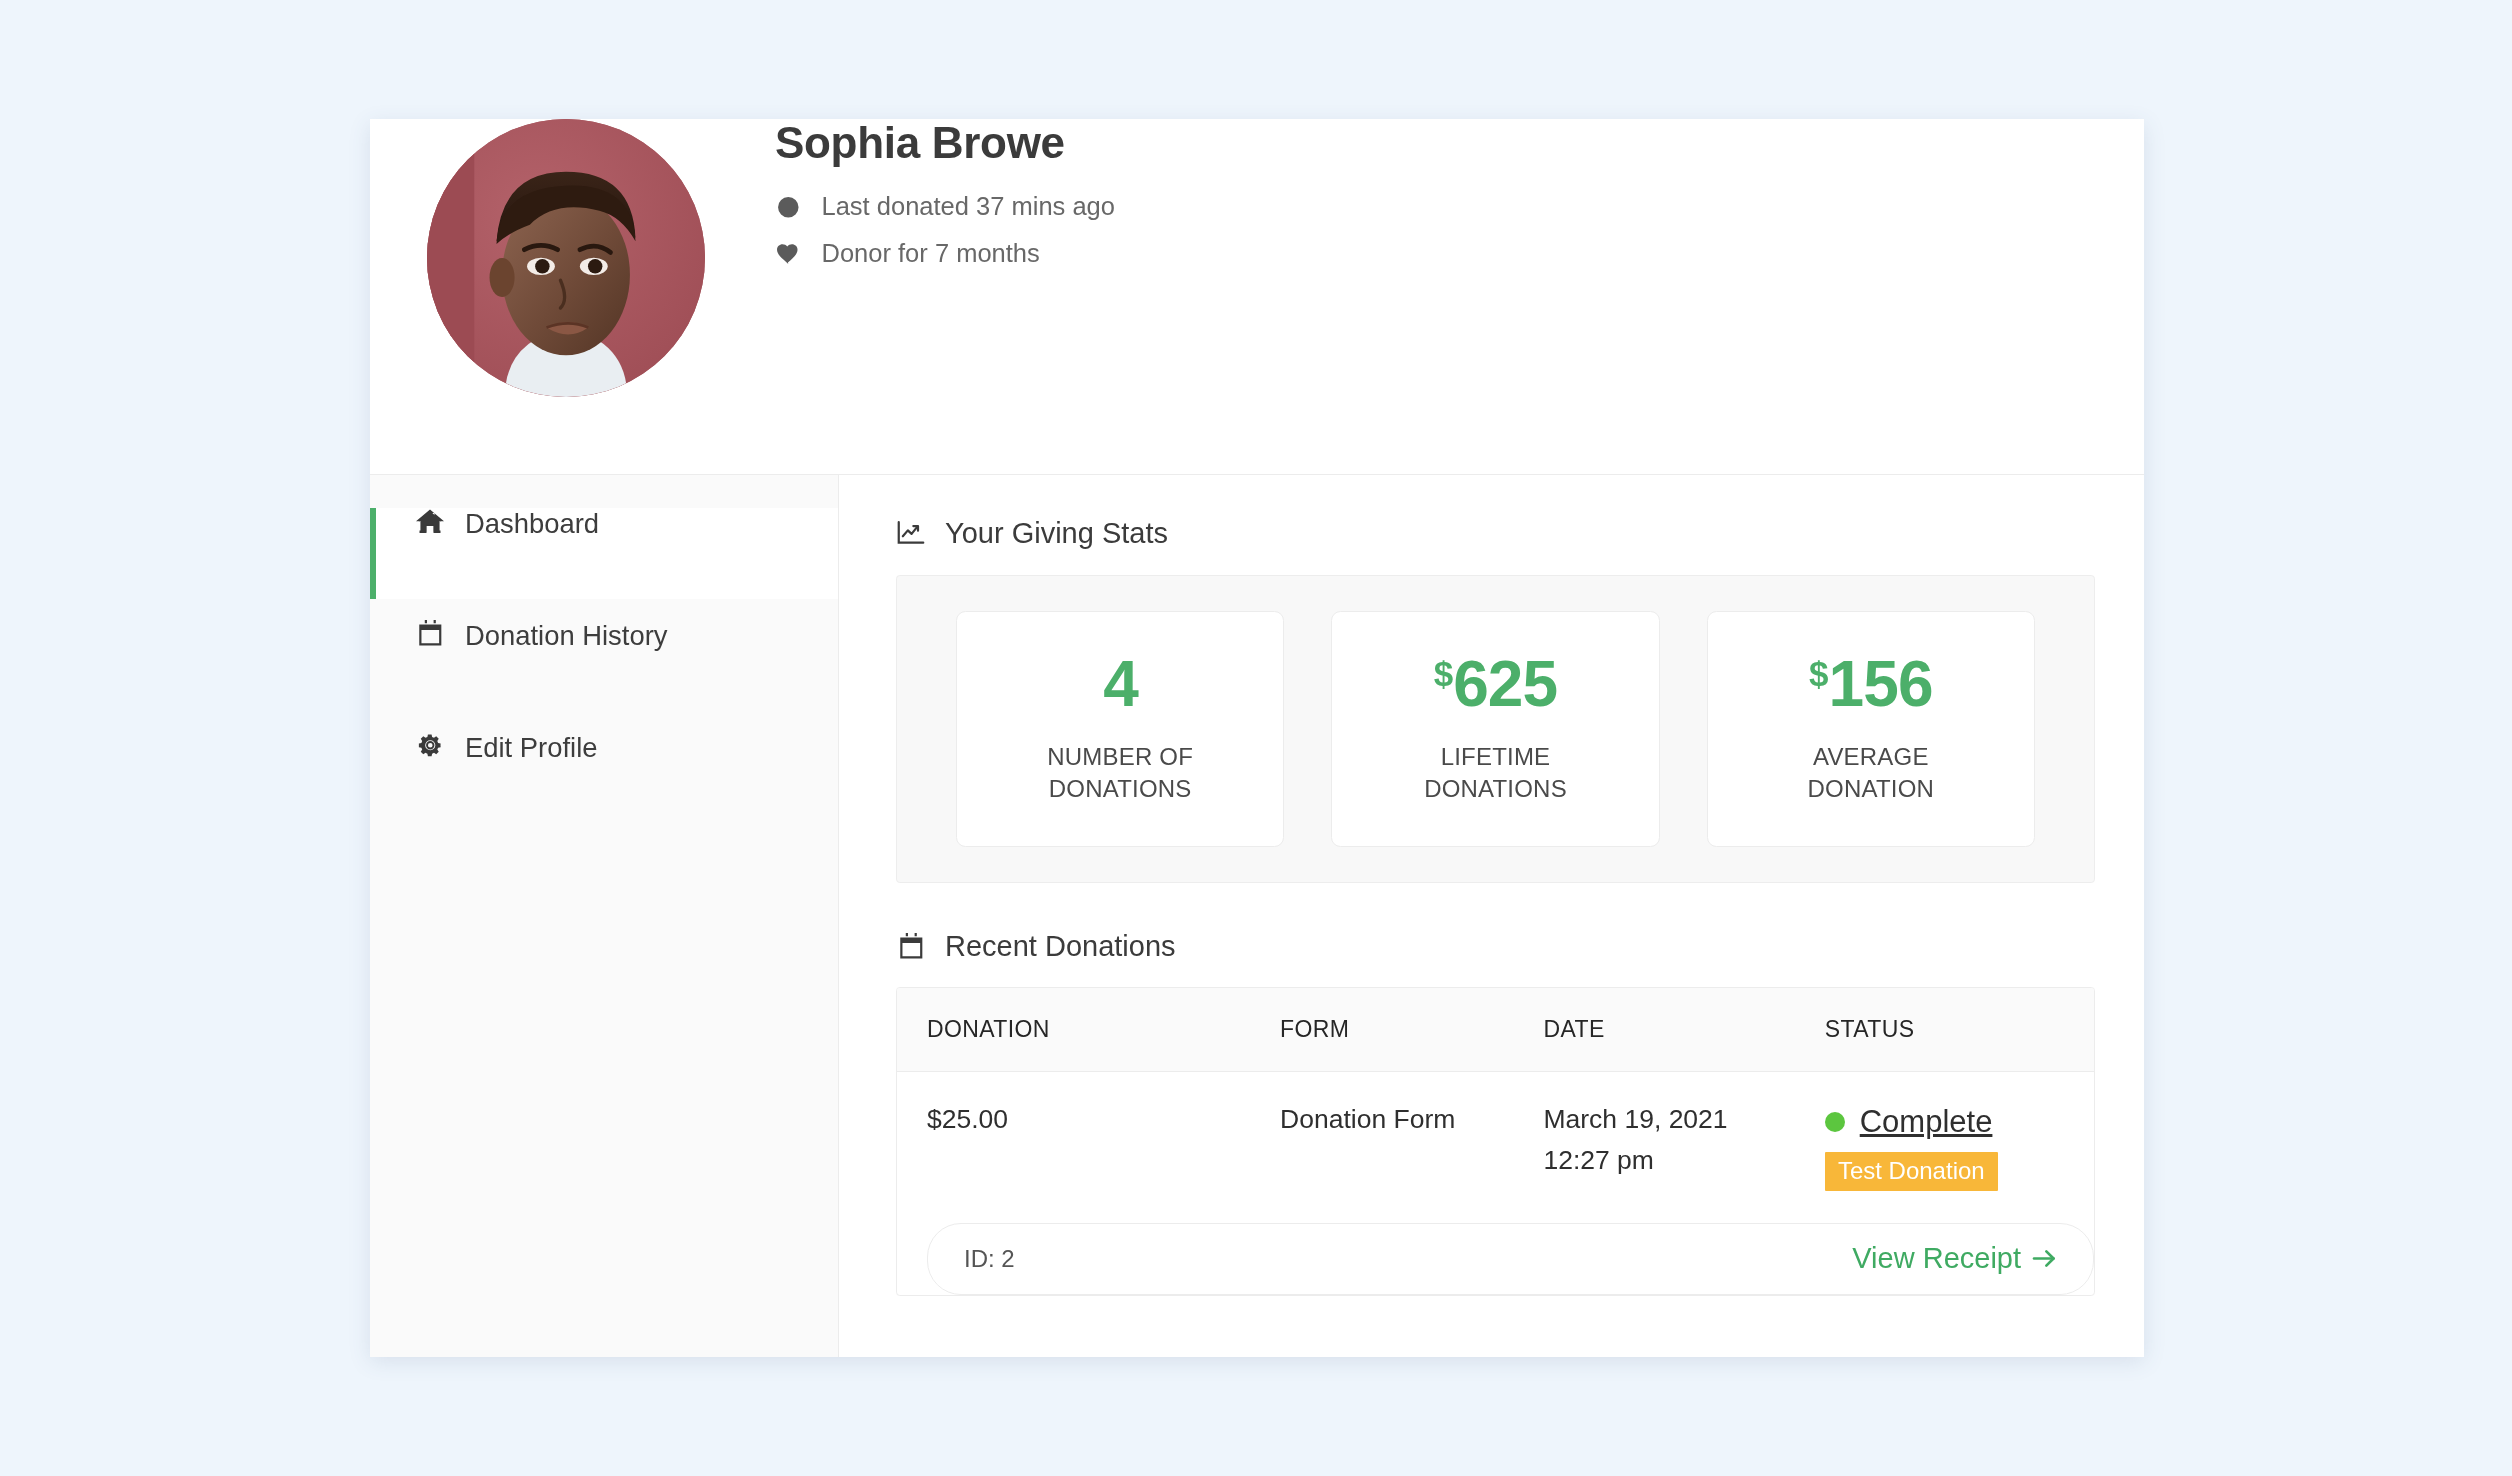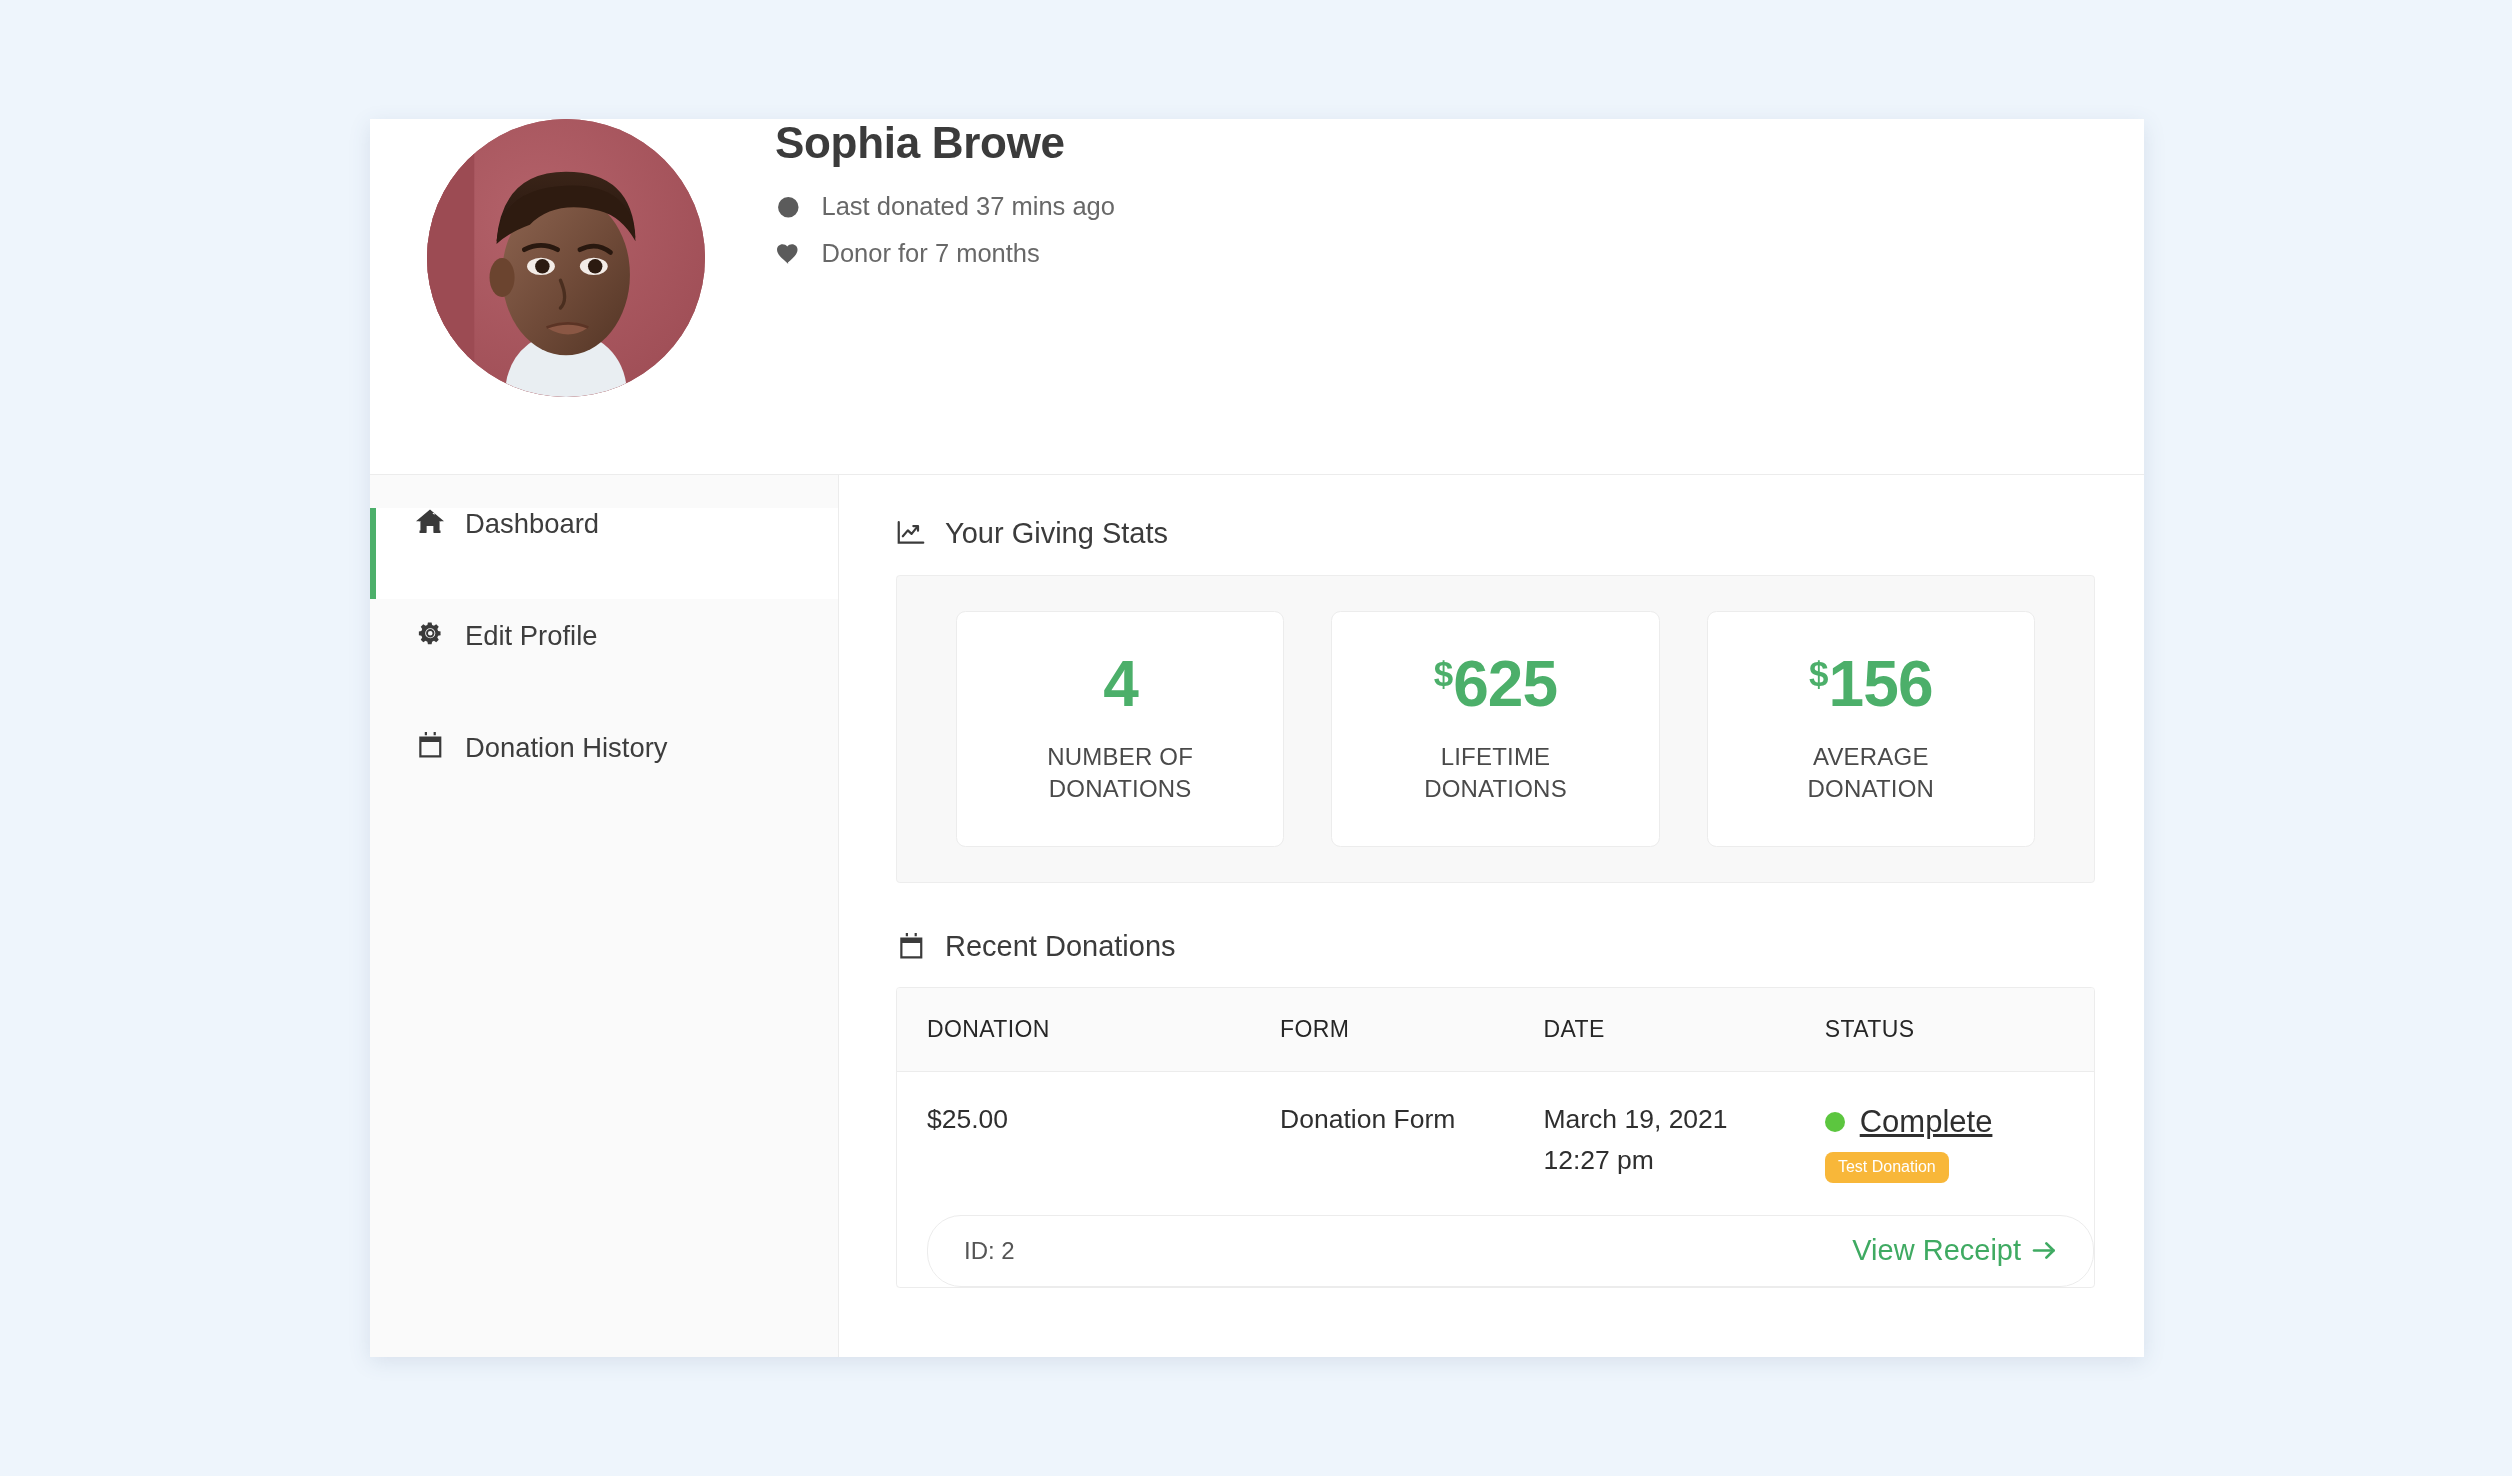--- a/index.html
+++ b/index.html
@@ -236,22 +236,22 @@
     border-radius: 50%;
     background: #5cc63f;
     margin-right: 15px;
     flex: 0 0 auto;
   }
   .badge-test {
     display: inline-block;
     margin-top: 12.3px;
     background: #f8b739;
     color: #ffffff;
-    font-size: 16px;
-    border-radius: 8px;
+    font-size: 24px;
+    border-radius: 1px;
     padding: 6.6px 13.2px 7.6px;
     line-height: 1;
   }
 
   .receipt-row td { padding: 17px 30px 32px; }
   .receipt-bar {
     border: 0.9px solid #ececec;
     border-radius: 34px;
     height: 72px;
     display: flex;
@@ -346,40 +346,40 @@
           <svg width="28" height="26.5" viewBox="0 0 24 22" fill="currentColor">
             <path d="M12 1L0 11h3v10h6v-6h6v6h6V11h3L12 1zm0 3.3l1.6 1.3V4h2.2v3.4L21 11.5V19h-2.2v-6H5.2v6H3v-7.5L12 4.3z"></path>
             <path d="M12 2.2L2.2 10.8h1.6V20h5v-6h6.4v6h5v-9.2h1.6L12 2.2z"></path>
           </svg>
         </span>
         <span>Dashboard</span>
       </div>
 
       <div class="nav-item">
         <span class="nav-icon">
-          <svg width="26.5" height="26.5" viewBox="0 0 24 24" fill="currentColor">
-            <path d="M12 8.2a3.8 3.8 0 100 7.6 3.8 3.8 0 000-7.6zm0 5.9a2.1 2.1 0 110-4.2 2.1 2.1 0 010 4.2z"></path>
-            <path d="M21.4 13.6l-.1-1.6.1-1.6-2.3-.5-.7-1.7 1.3-2-2.3-2.3-2 1.3-1.7-.7-.5-2.3h-3.3l-.5 2.3-1.7.7-2-1.3-2.3 2.3 1.3 2-.7 1.7-2.3.5v3.3l2.3.5.7 1.7-1.3 2 2.3 2.3 2-1.3 1.7.7.5 2.3h3.3l.5-2.3 1.7-.7 2 1.3 2.3-2.3-1.3-2 .7-1.7 2.3-.5zM12 16.6a4.6 4.6 0 110-9.2 4.6 4.6 0 010 9.2z"></path>
-          </svg>
-        </span>
-        <span>Edit Profile</span>
-      </div>
-
-      <div class="nav-item">
-        <span class="nav-icon">
           <svg width="24.6" height="26.5" viewBox="0 0 22 24" fill="currentColor">
             <path d="M6 0h2v3H6zM14 0h2v3h-2z"></path>
             <path d="M1 4h20v19H1V4zm2 5v12h16V9H3z"></path>
             <path d="M5 11h3v3H5zm5 0h3v3h-3zm5 0h3v3h-3zM5 16h3v3H5zm5 0h3v3h-3zm5 0h3v3h-3z" fill="#fafafa"></path>
             <path d="M5 11h3v3H5zm5 0h3v3h-3zm5 0h3v3h-3zM5 16h3v3H5zm5 0h3v3h-3zm5 0h3v3h-3z" fill="currentColor" opacity=".0"></path>
             <path d="M4.5 10.5h13v2h-13zM4.5 14h13v2h-13zM4.5 17.5h13v2h-13z" fill="#fafafa"></path>
             <path d="M6.2 9.8v11M9.6 9.8v11M13 9.8v11M16.4 9.8v11" stroke="#fafafa" stroke-width="1.3"></path>
           </svg>
         </span>
         <span>Donation History</span>
+      </div>
+
+      <div class="nav-item">
+        <span class="nav-icon">
+          <svg width="26.5" height="26.5" viewBox="0 0 24 24" fill="currentColor">
+            <path d="M12 8.2a3.8 3.8 0 100 7.6 3.8 3.8 0 000-7.6zm0 5.9a2.1 2.1 0 110-4.2 2.1 2.1 0 010 4.2z"></path>
+            <path d="M21.4 13.6l-.1-1.6.1-1.6-2.3-.5-.7-1.7 1.3-2-2.3-2.3-2 1.3-1.7-.7-.5-2.3h-3.3l-.5 2.3-1.7.7-2-1.3-2.3 2.3 1.3 2-.7 1.7-2.3.5v3.3l2.3.5.7 1.7-1.3 2 2.3 2.3 2-1.3 1.7.7.5 2.3h3.3l.5-2.3 1.7-.7 2 1.3 2.3-2.3-1.3-2 .7-1.7 2.3-.5zM12 16.6a4.6 4.6 0 110-9.2 4.6 4.6 0 010 9.2z"></path>
+          </svg>
+        </span>
+        <span>Edit Profile</span>
       </div>
     </nav>
 
     <main class="content">
 
       <div class="section-head">
         <span class="sec-icon">
           <svg width="28" height="24.6" viewBox="0 0 24 21" fill="none" stroke="currentColor" stroke-width="1.9">
             <path d="M1.5 1v17.5h21" stroke-linecap="round"></path>
             <path d="M5 13l4.3-5 3.2 3 5-6.2" stroke-linecap="round" stroke-linejoin="round"></path>

